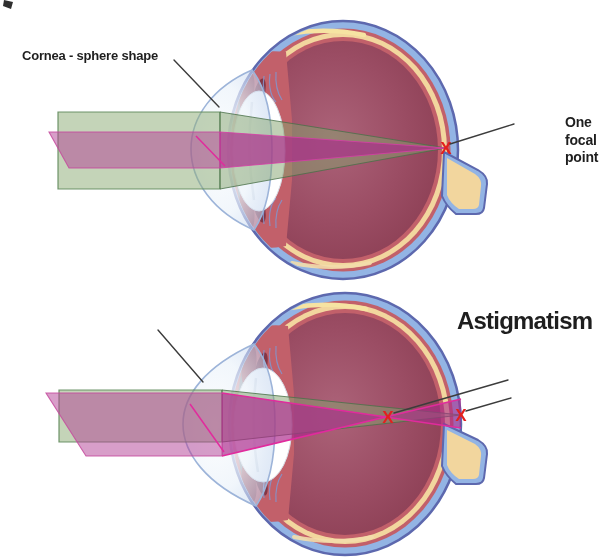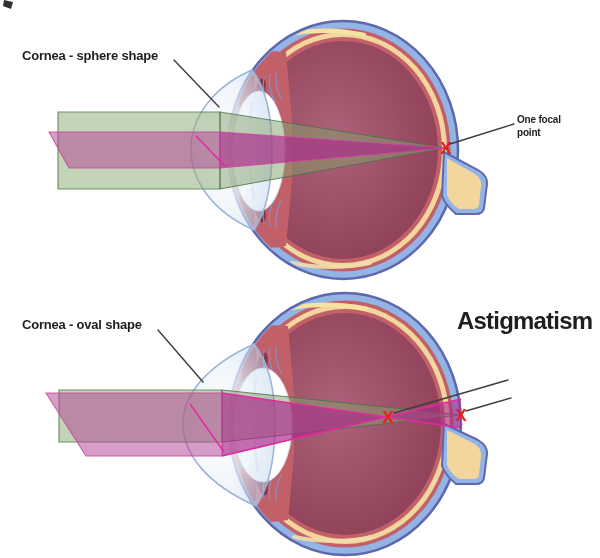--- a/index.html
+++ b/index.html
@@ -2,21 +2,21 @@
 <html style="--background: #ffffff; --text: #1e1e1e; --leader-line: #3c3c3c; --focal-mark-red: #e3201e; --sclera-blue: #93b4e4; --outline-blue: #5d68ae; --sclera-cream: #f2d69e; --choroid-red: #c2606a; --interior-maroon: #9b4d64; --beam-green: #8aab74; --beam-magenta: #b23c94; --beam-pink-edge: #e12b9d;"><head>
 <meta charset="utf-8">
 <style>
   html,body{margin:0;padding:0;background:#fff;}
   #canvas{position:relative;width:600px;height:558px;background:var(--background,#fff);
           font-family:"Liberation Sans",sans-serif;overflow:hidden;}
   #scene{position:absolute;left:0;top:0;}
   .txt{position:absolute;color:var(--text,#1e1e1e);white-space:pre-line;}
   .title{font-size:24px;font-weight:700;letter-spacing:-0.8px;line-height:1.22;}
   .lbl{font-size:13px;font-weight:700;letter-spacing:-0.2px;line-height:1.2;}
-  .lbl-sm{font-size:10px;font-weight:700;letter-spacing:-0.2px;line-height:1.25;}
+  .lbl-sm{font-size:14px;font-weight:700;letter-spacing:-0.2px;line-height:1.25;margin-left:48px;}
   #title-normal{left:476px;top:25px;}
   #title-astig{left:457px;top:306px;}
   #label-cornea-1{left:22px;top:48px;}
   #label-cornea-2{left:22px;top:317px;}
   #label-focal-1{left:517px;top:114px;}
   #label-focal-2{left:516px;top:368px;}
   .xmark{font-family:"Liberation Sans",sans-serif;font-weight:700;font-size:17px;
          fill:var(--focal-mark-red,#e3201e);}
   .leader{stroke:var(--leader-line,#3c3c3c);stroke-width:1.4;stroke-linecap:round;}
 </style>
@@ -142,17 +142,16 @@
     <text x="388" y="423" text-anchor="middle" class="xmark">X</text>
     <text x="461" y="421" text-anchor="middle" class="xmark">X</text>
     <path d="M394,413 L508,380" class="leader" fill="none"></path>
     <path d="M466,411 L511,398" class="leader" fill="none"></path>
     <path d="M158,330 L203,382" class="leader" fill="none"></path>
   </g>
 </svg>
 
 <div id="title-astig" class="txt title">Astigmatism</div>
 <div id="label-cornea-1" class="txt lbl">Cornea - sphere shape</div>
-<div id="label-cornea-2" class="txt lbl">Cornea - oval shape</div>
 <div id="label-focal-1" class="txt lbl-sm">One focal
 point</div>
 
 </div>
 
 </body></html>

